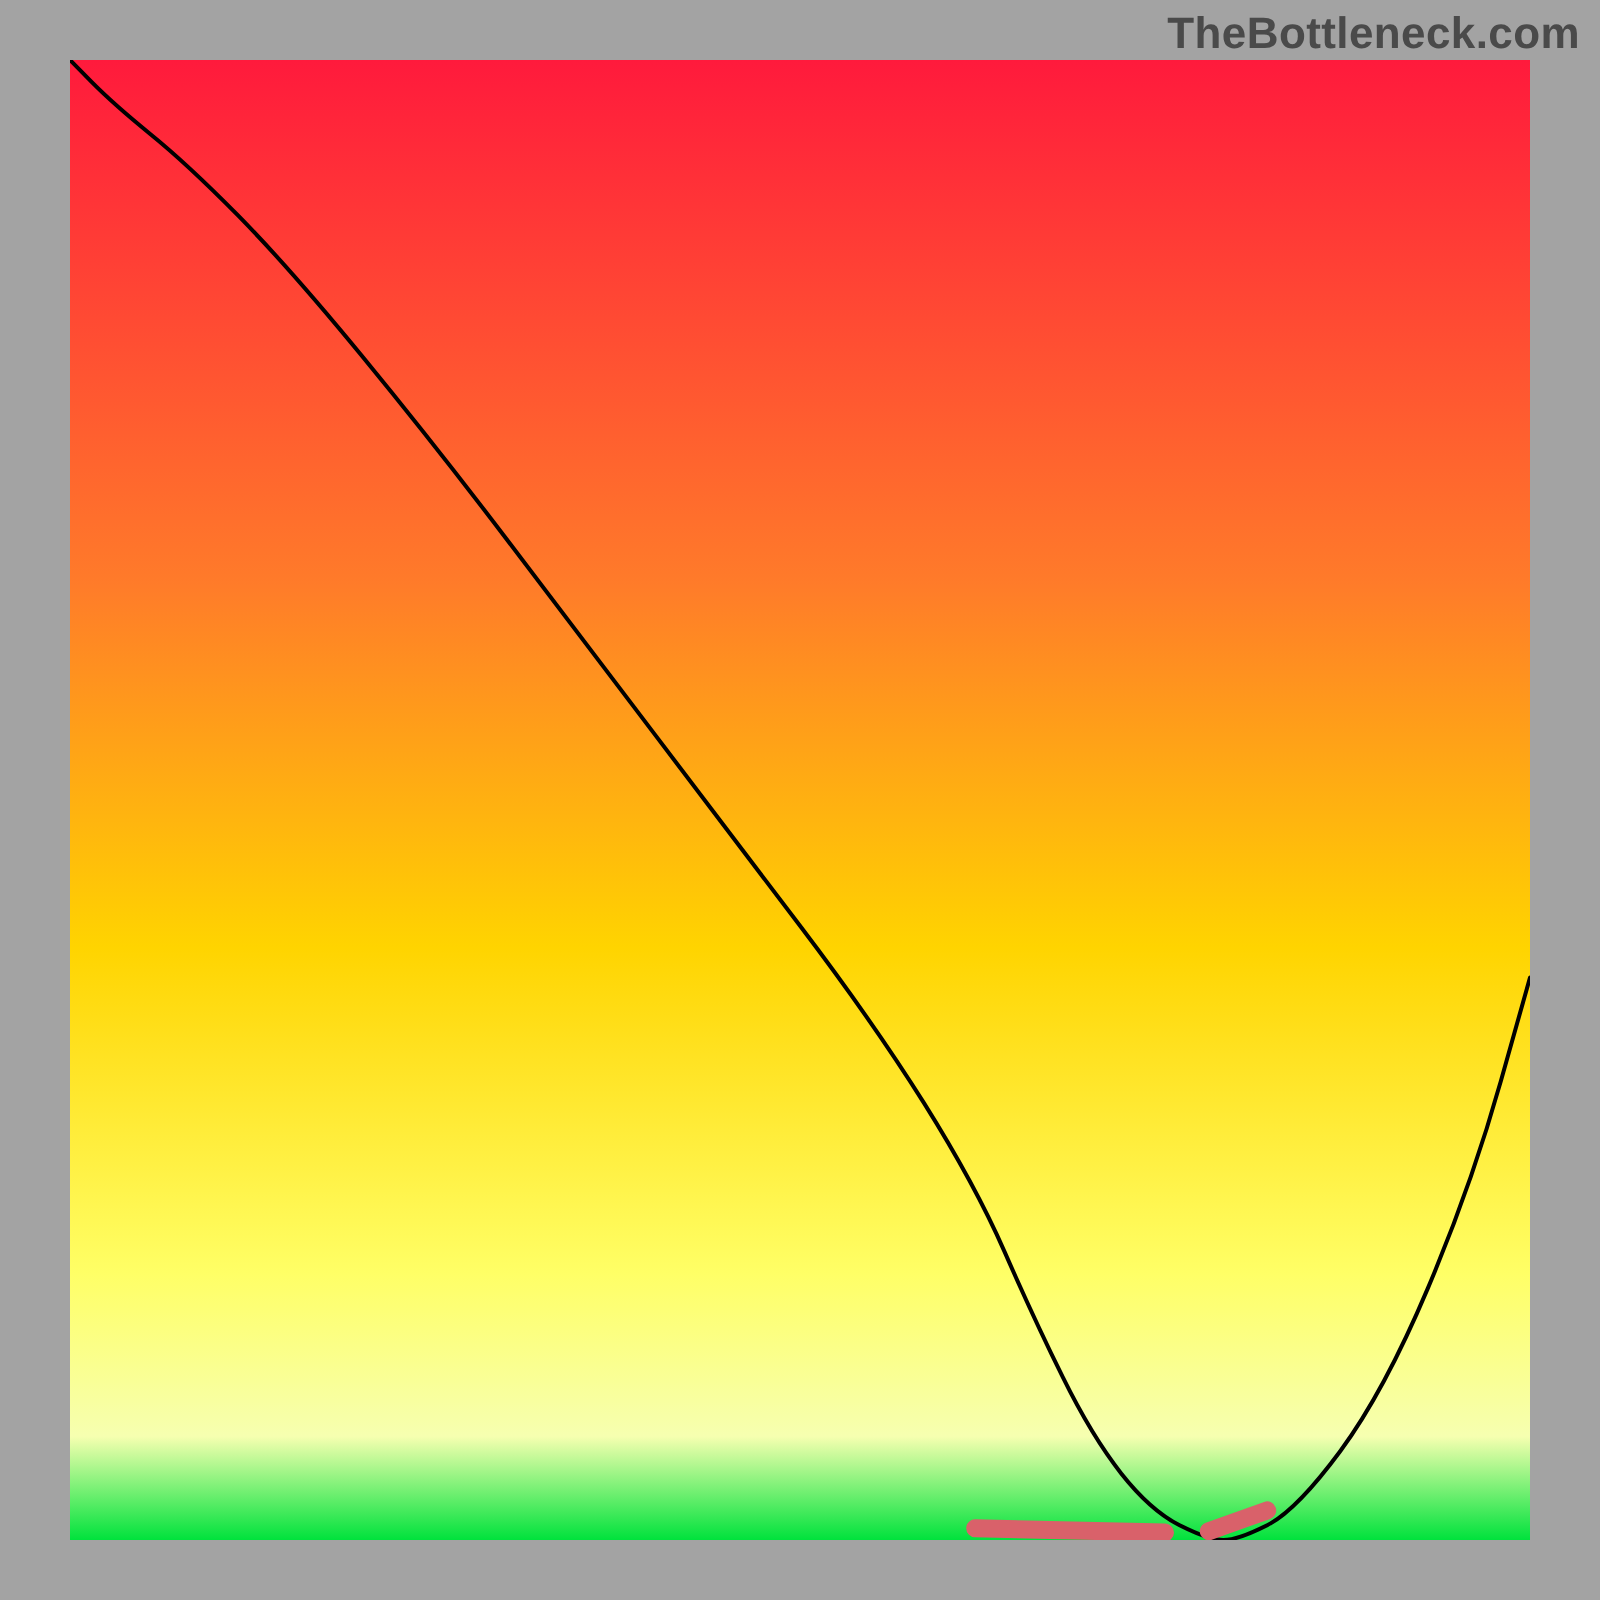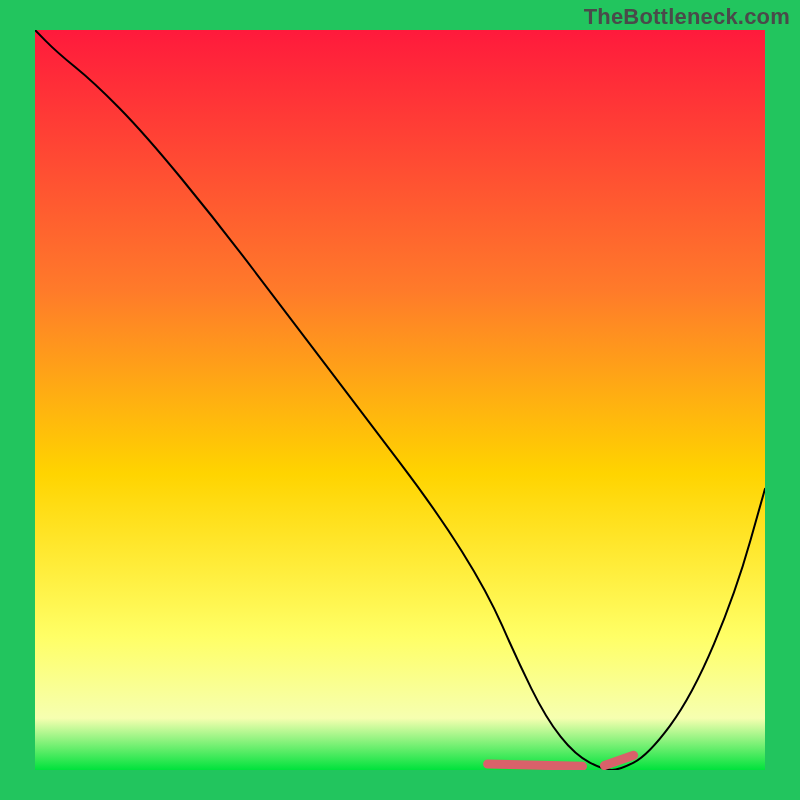--- a/index.html
+++ b/index.html
@@ -8,21 +8,21 @@
     width: 800px;
     height: 800px;
     background: #000;
     overflow: hidden;
     font-family: Arial, Helvetica, sans-serif;
   }
   .frame {
     position: relative;
     width: 800px;
     height: 800px;
-    background: #22c55e;
+    background: #a3a3a3;
   }
   .watermark {
     position: absolute;
     top: 4px;
     right: 10px;
     color: #4a4a4a;
     font-size: 22px;
     font-weight: 600;
     letter-spacing: 0.2px;
     z-index: 5;

